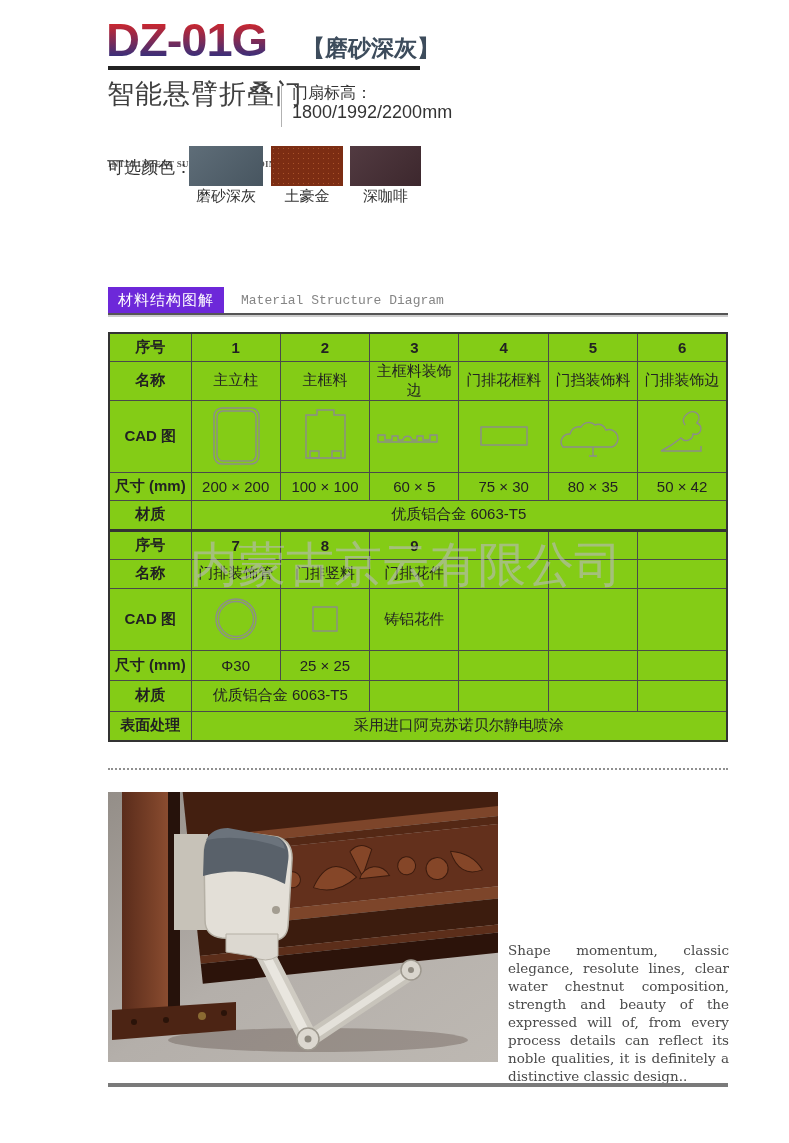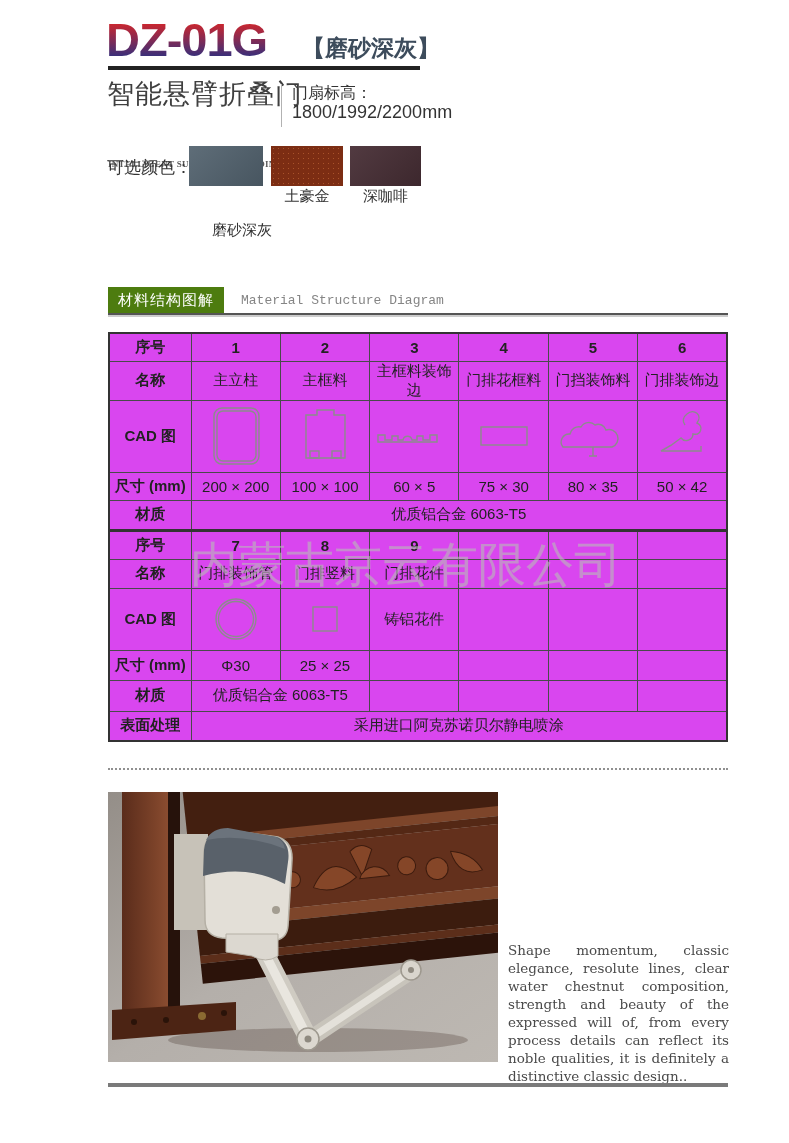--- a/index.html
+++ b/index.html
@@ -23,35 +23,35 @@
   .spec-label { position:absolute; left:292px; top:83px; font-size:16px; color:#333; }
   .spec-value { position:absolute; left:292px; top:102px; font-size:18px; color:#333; }
 
   
   .colors-label { position:absolute; left:107px; top:156px; font-size:17px; color:#333; }
   .swatch { position:absolute; top:146px; height:40px; }
   .swatch-1 { left:189px; width:74px; }
   .swatch-2 { left:271px; width:72px; }
   .swatch-3 { left:350px; width:71px; }
   .swatch-name { position:absolute; top:187px; font-size:15px; color:#333; text-align:center; }
-  .sname-1 { left:196px; width:92px;margin-top:34px; }
+  .sname-1 { left:180px; width:92px; }
   .sname-2 { left:262px; width:90px; }
   .sname-3 { left:341px; width:89px; }
 
   
   .section-box { position:absolute; left:108px; top:287px; height:26px; padding:0 10px;
-    background:#4d7c0f; color:#fff; font-size:15px; line-height:26px; letter-spacing:1px; }
+    background:#6d28d9; color:#fff; font-size:15px; line-height:26px; letter-spacing:1px; }
   .section-en { position:absolute; left:241px; top:293px; font-size:13px; color:#858585;
     font-family:Liberation Mono, monospace; }
   .section-rule { position:absolute; left:108px; top:313px; width:620px; height:1px;
     border-top:2px solid #555; border-bottom:2px solid #ccc; }
 
   
   table.spec { position:absolute; left:108px; border-collapse:collapse; table-layout:fixed;
-    width:620px; background:#d946ef; }
+    width:620px; background:#84cc16; }
   table.spec td { border:1px solid #4a4a4a; text-align:center; vertical-align:middle;
     font-size:15px; color:#222; overflow:hidden; }
   table.spec { border:2px solid #333; }
   td.lbl { font-weight:bold; }
   td.num { font-weight:bold; }
   .t1 { top:332px; }
   .t2 { top:530px; }
   tr.h28 td { height:28px; }
   tr.h29 td { height:29px; }
   tr.h30 td { height:30px; }

